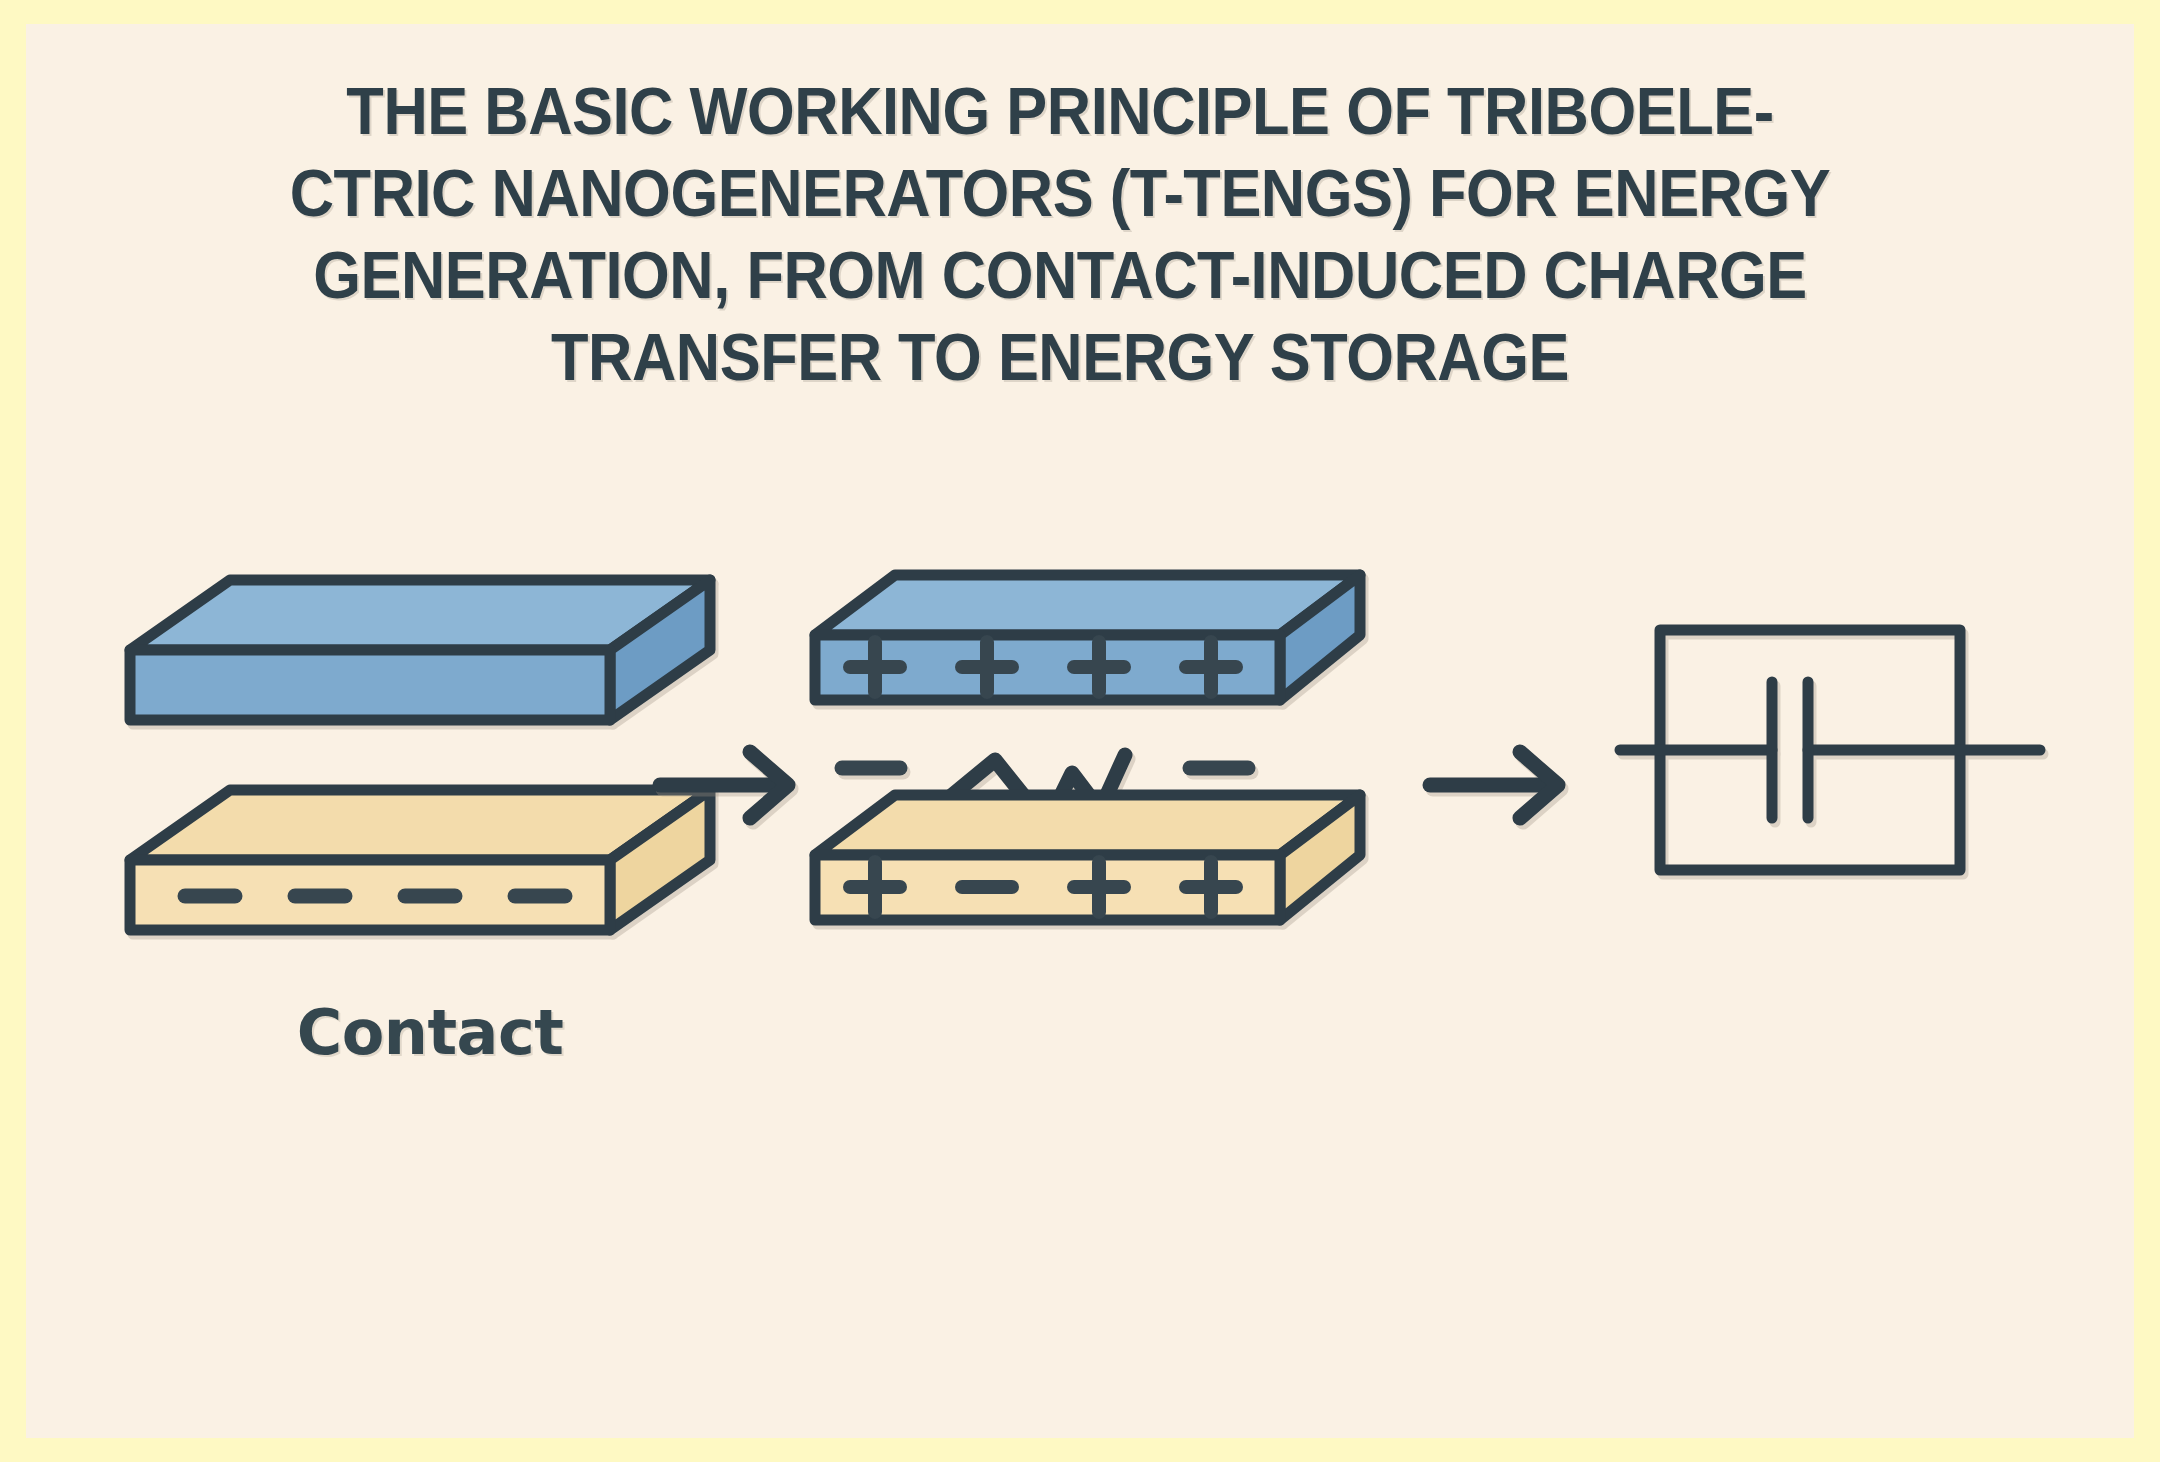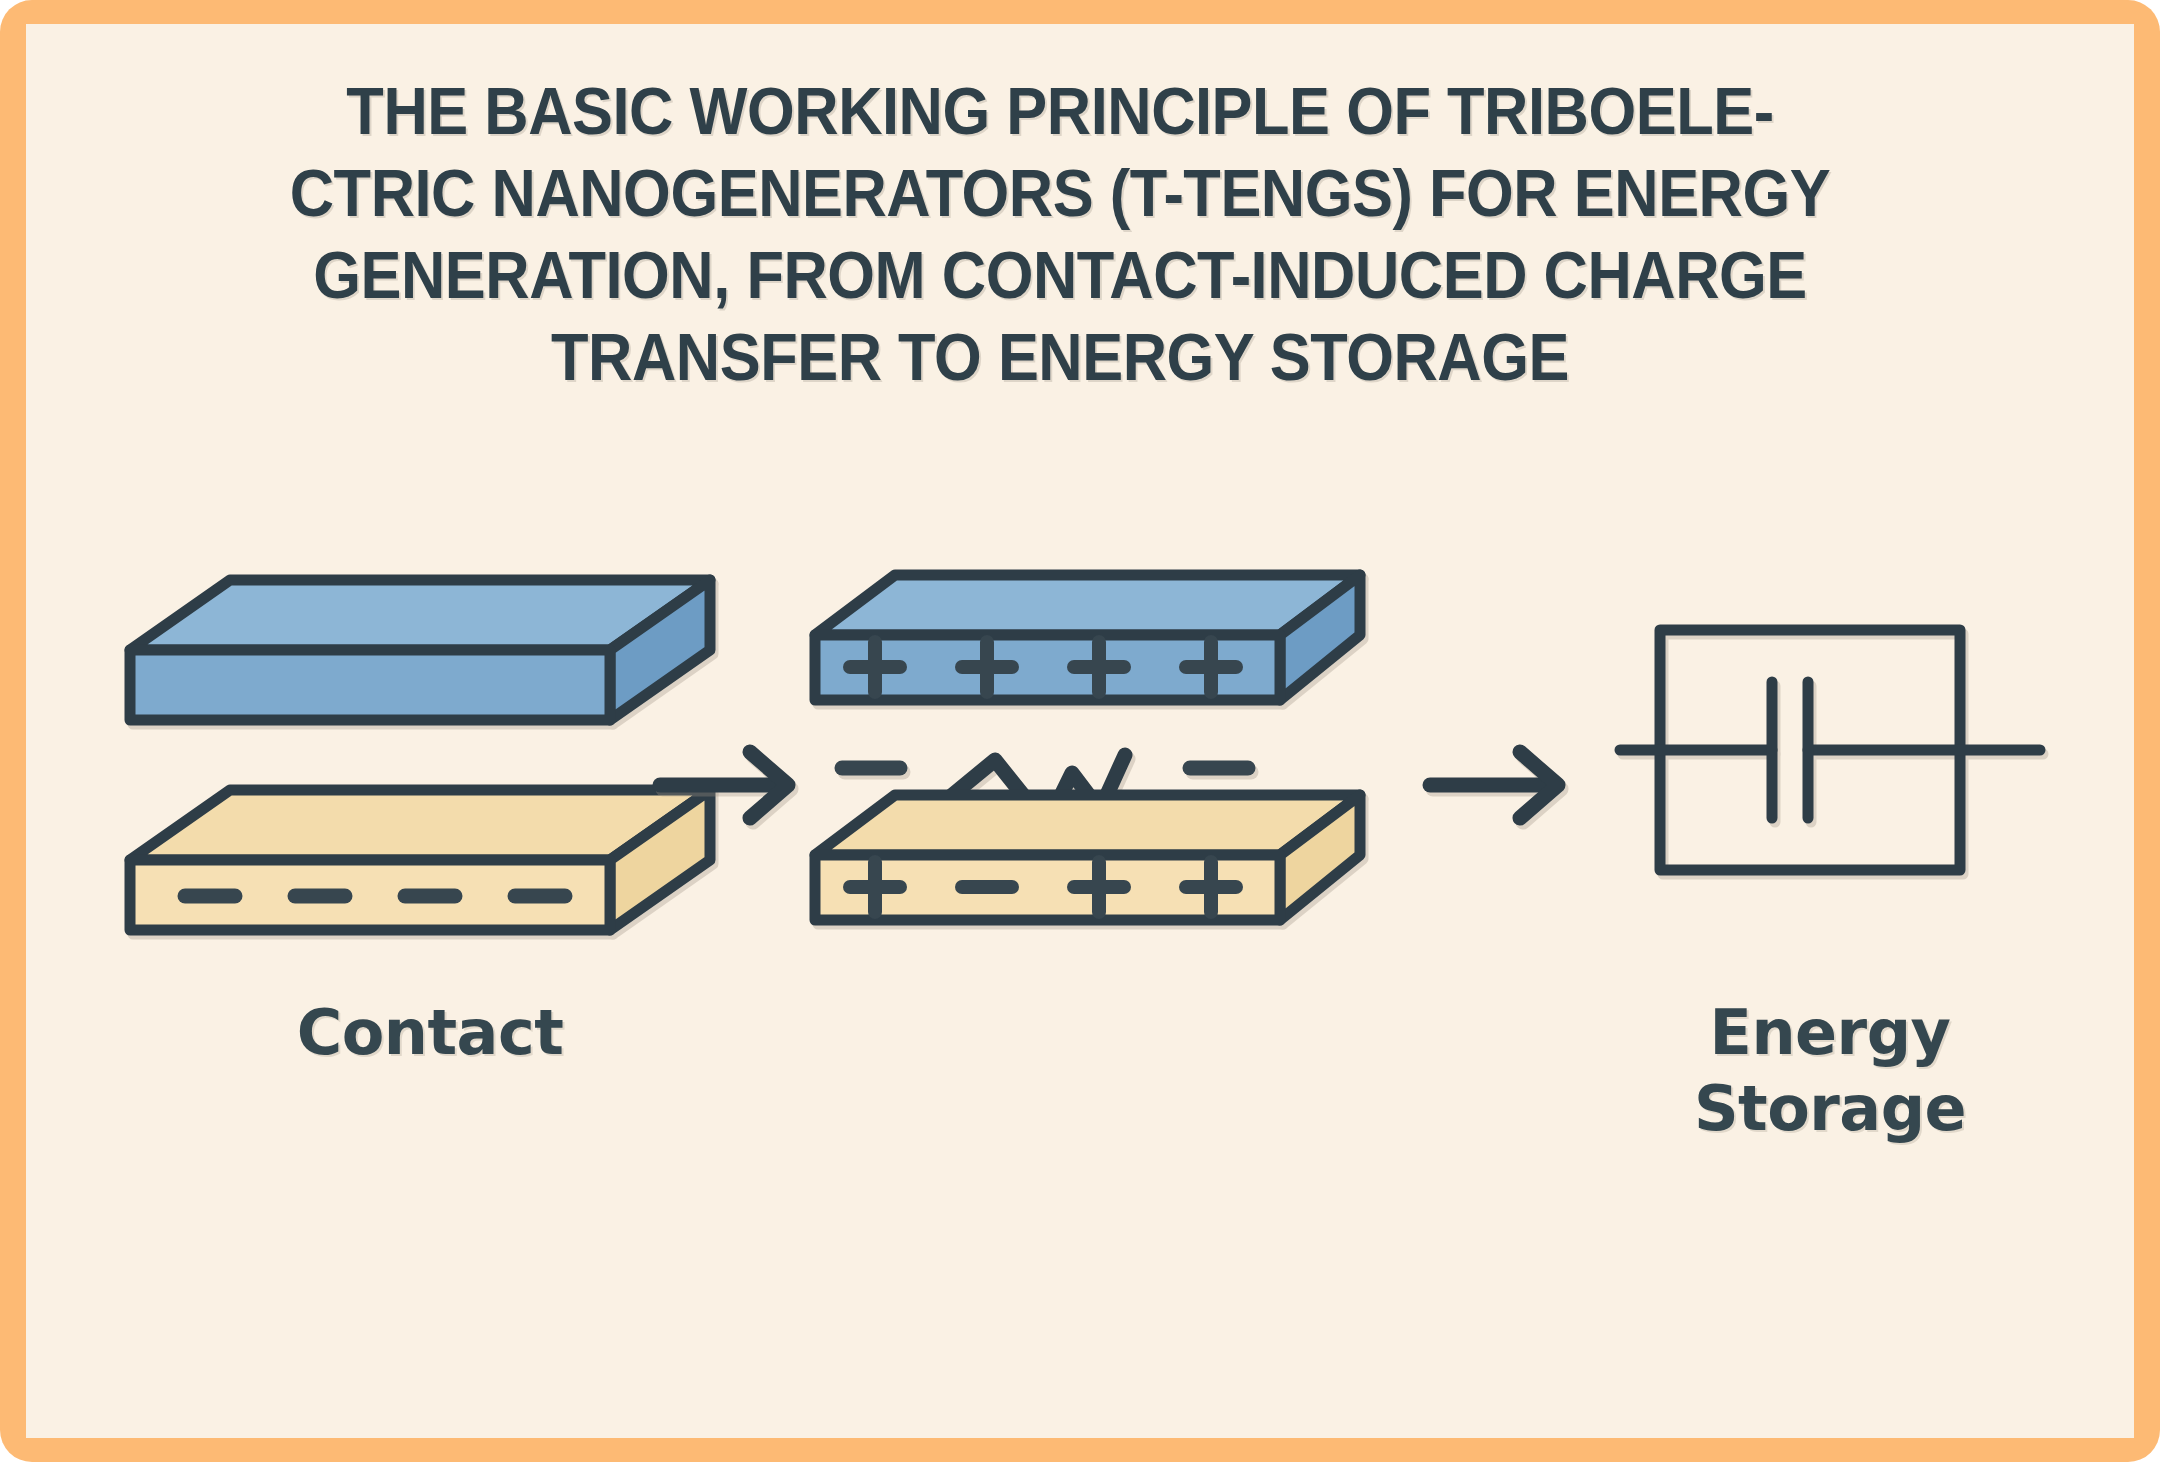--- a/index.html
+++ b/index.html
@@ -10,22 +10,21 @@
   body {
     width: 2160px;
     height: 1462px;
     overflow: hidden;
     font-family: "Liberation Sans", sans-serif;
   }
   #root {
     position: relative;
     width: 2160px;
     height: 1462px;
-    background: #fdba74;
-    border-radius: 32px;
+    background: #fef9c3;
   }
   #panel {
     position: absolute;
     left: 26px;
     top: 24px;
     width: 2108px;
     height: 1414px;
     background: #faf1e4;
   }
 
@@ -205,18 +204,16 @@
 
           <rect x="40" y="30" width="300" height="240"></rect>
 
           <line x1="0" y1="150" x2="152" y2="150"></line>
           <line x1="188" y1="150" x2="420" y2="150"></line>
 
           <line x1="152" y1="82" x2="152" y2="218"></line>
           <line x1="188" y1="82" x2="188" y2="218"></line>
         </g>
       </svg>
-      <div class="caption" style="left:-40px; top:385px; width:500px;">Energy
-Storage</div>
     </div>
 
   </div>
 </div>
 
 </body></html>

